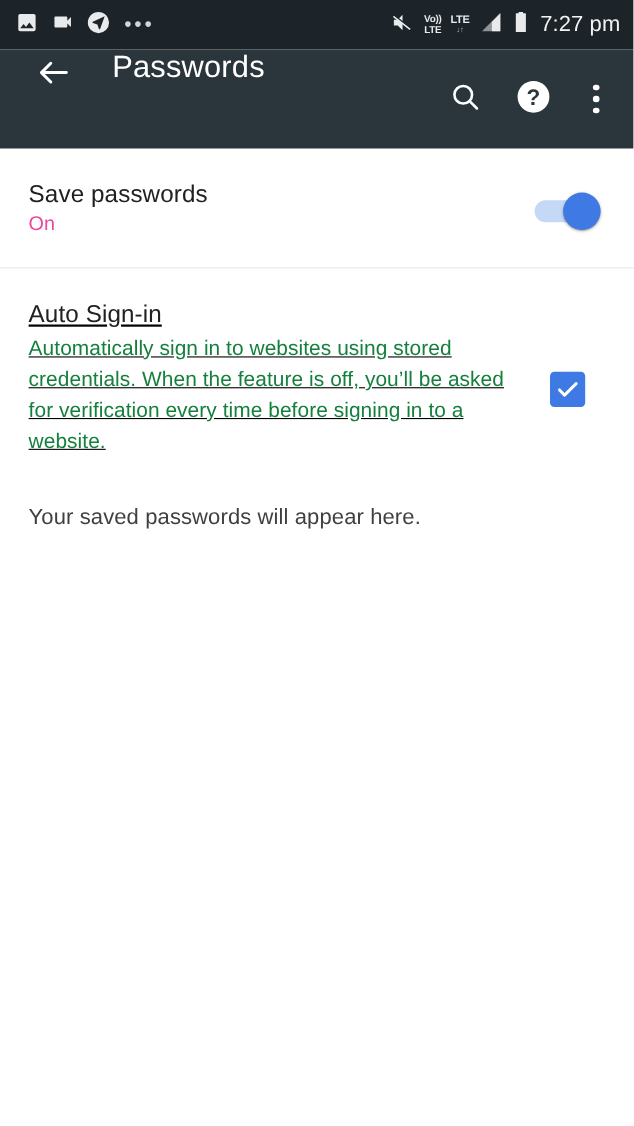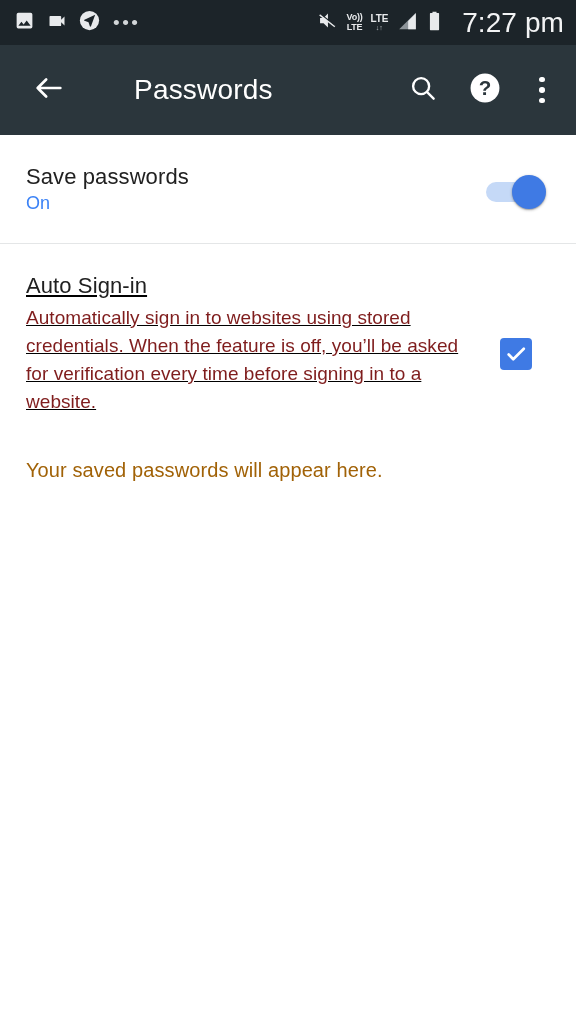--- a/index.html
+++ b/index.html
@@ -24,28 +24,27 @@
   .sb-dots{ color:#d2d6d8; font-size:19px; letter-spacing:2.5px; line-height:10px; margin-left:2px; }
   .volte{
     display:flex; flex-direction:column; align-items:center; justify-content:center;
     color:#e8eaec; font-size:9px; font-weight:bold; line-height:9.5px; letter-spacing:-0.2px;
   }
   .lte-stack{
     display:flex; flex-direction:column; align-items:center; justify-content:center;
     color:#e8eaec; font-size:10px; font-weight:bold; line-height:10px; letter-spacing:-0.2px;
   }
   .lte-arrows{ font-size:7px; line-height:7px; letter-spacing:0px; color:#c2c7ca; }
-  .sb-time{ color:#f2f3f4; font-size:28px; letter-spacing:0.1px; margin-left:12px; }
+  .sb-time{ color:#f2f3f4; font-size:20px; letter-spacing:0.1px; margin-left:2px; }
 
   
   .app-bar{
     position:relative; height:90px; width:100%;
-    background:#2b363c; display:flex; align-items:center;
+    background:#2b363c; display:flex; 
     padding:0 14px 0 26px;
-    gap:32px;
   }
   .back-btn{ width:46px; height:46px; display:flex; align-items:center; justify-content:center; cursor:pointer; }
   .app-title{
     color:#ffffff; font-size:28px; font-weight:normal;
     margin-left:30px; letter-spacing:0.2px; white-space:nowrap;
   }
   .app-actions{ margin-left:auto; display:flex; align-items:center; gap:12px; }
   .action-btn{ width:50px; height:50px; display:flex; align-items:center; justify-content:center; cursor:pointer; }
   .overflow-btn{ width:40px; height:50px; display:flex; flex-direction:column;
     align-items:center; justify-content:center; gap:5px; cursor:pointer; }
@@ -56,24 +55,24 @@
 
   .pref-row{
     position:relative; display:flex; align-items:center;
     padding:26px 24px 26px 26px; min-height:108px;
   }
   .pref-text{ flex:1; padding-right:14px; }
   .pref-title{
     font-size:22px; color:#212121; line-height:28px; letter-spacing:0.1px;
   }
   .pref-summary{
-    font-size:18px; color:#3b82f6; line-height:24px; margin-top:0; letter-spacing:0.1px;
+    font-size:18px; color:#ec4899; line-height:24px; margin-top:0; letter-spacing:0.1px;
   }
   .pref-desc{
-    font-size:19px; color:#7f1d1d; line-height:28px; margin-top:4px; letter-spacing:0.05px;
+    font-size:19px; color:#15803d; line-height:28px; margin-top:4px; letter-spacing:0.05px;
   }
   .widget-slot{
     width:72px; display:flex; align-items:flex-start; justify-content:center;
     flex-shrink:0;
   }
 
   .divider{ height:1px; width:100%; background:#e4e6e7; }
 
   
   .switch{ position:relative; width:60px; height:34px; margin-top:6px; cursor:pointer; }
@@ -88,21 +87,21 @@
   }
 
   
   .checkbox{
     position:relative; width:32px; height:32px; border-radius:4px;
     background:#3f7ae4; margin-top:20px; cursor:pointer;
   }
   .checkbox svg{ position:absolute; left:4px; top:5px; }
 
   .empty-state{
-    font-size:20px; color:#a16207; line-height:28px;
+    font-size:20px; color:#404040; line-height:28px;
     padding:30px 26px 0 26px; letter-spacing:0.1px;
   }
 </style>
 </head>
 <body>
 
 <div id="screen">
 
   <div class="status-bar">
     <div class="sb-left">

